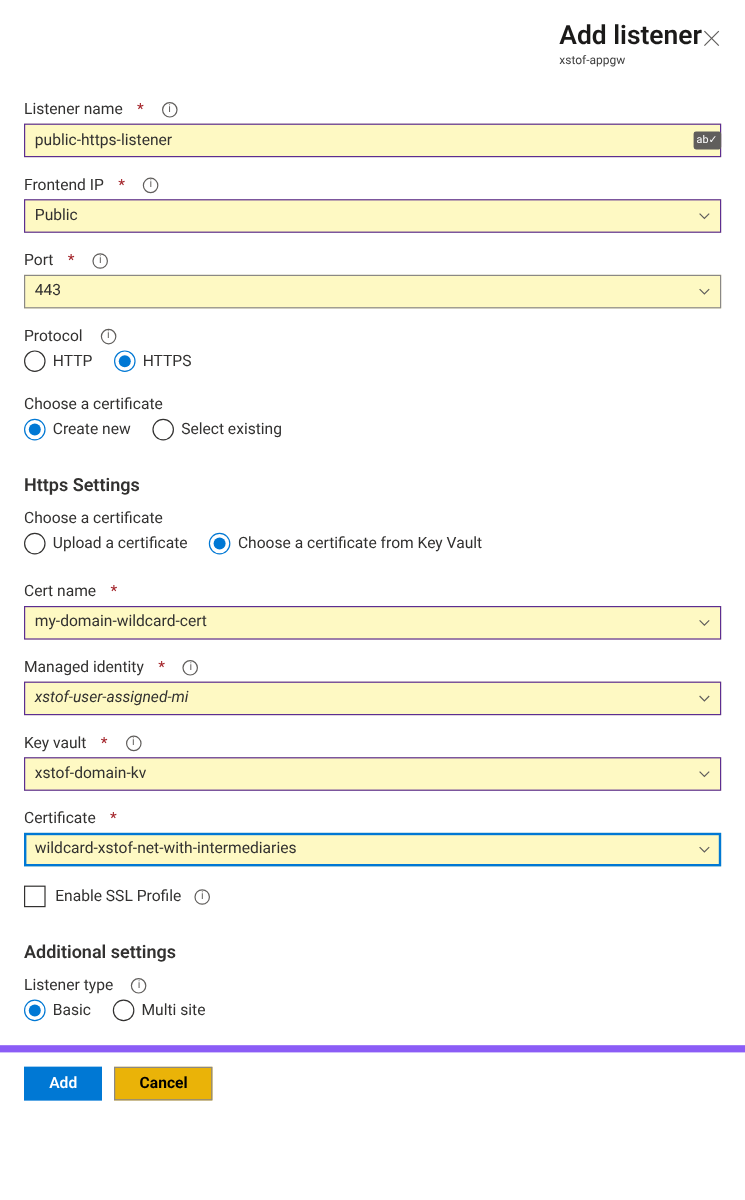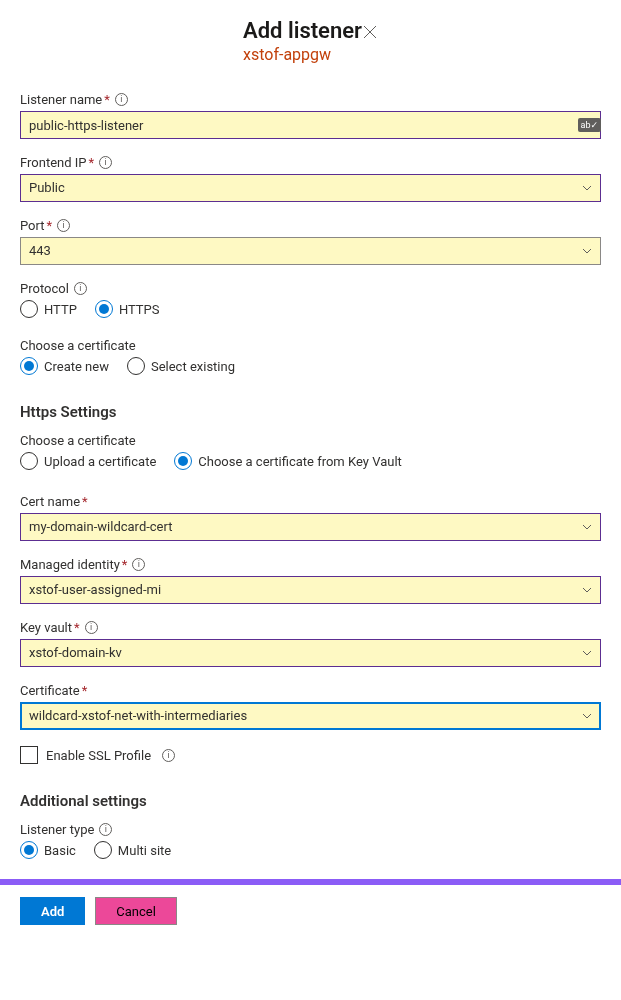--- a/index.html
+++ b/index.html
@@ -4,26 +4,26 @@
 <style>
 * { box-sizing: border-box; margin: 0; padding: 0; }
 body {
   font-family: "Segoe UI", -apple-system, BlinkMacSystemFont, Roboto, sans-serif;
   font-size: 13px;
   color: #323130;
   background: #fff;
   width: 621px;
 }
 .panel { padding: 18px 20px 0 20px; }
-.header { display: flex; align-items: flex-start; justify-content: center; margin-bottom: 28px; }
+.header { display: flex; align-items: flex-start; justify-content: flex-end; margin-bottom: 28px; }
 .title { font-size: 22px; font-weight: 600; color: #1b1a19; }
-.subtitle { font-size: 16px; color: #c2410c; margin-top: 2px; }
+.subtitle { font-size: 10px; color: #404040; margin-top: 2px; }
 .close { width: 16px; height: 16px; cursor: pointer; color: #605e5c; margin-top: 6px; }
 .field { margin-bottom: 16px; }
-.label-row { display: flex; align-items: center; gap: 2px; margin-bottom: 4px; font-size: 13px; color: #323130; }
+.label-row { display: flex; align-items: center; gap: 12px; margin-bottom: 4px; font-size: 13px; color: #323130; }
 .req { color: #a4262c; }
 .info-icon { width: 13px; height: 13px; border: 1px solid #605e5c; border-radius: 50%; display: inline-flex; align-items: center; justify-content: center; font-size: 9px; color: #605e5c; line-height: 1; margin-left: 3px; }
 .input-wrap { position: relative; }
 .text-input, .select {
   width: 100%;
   height: 28px;
   border: 1px solid #8a8886;
   padding: 0 28px 0 8px;
   font-size: 13px;
   font-family: inherit;
@@ -37,21 +37,21 @@
 .input-badge { position: absolute; right: 0; top: 50%; transform: translateY(-50%); background: #605e5c; color: #fff; font-size: 9px; padding: 2px 3px; border-radius: 2px; }
 .radio-row { display: flex; align-items: center; gap: 18px; margin-top: 2px; }
 .radio { display: flex; align-items: center; gap: 6px; cursor: pointer; }
 .radio-circle { width: 18px; height: 18px; border: 1px solid #323130; border-radius: 50%; display: flex; align-items: center; justify-content: center; flex-shrink: 0; }
 .radio.selected .radio-circle { border-color: #0078d4; }
 .radio.selected .radio-dot { width: 10px; height: 10px; background: #0078d4; border-radius: 50%; }
 .section-head { font-size: 15px; font-weight: 600; margin-top: 28px; margin-bottom: 12px; }
 .checkbox-row { display: flex; align-items: center; gap: 8px; margin-top: 12px; }
 .checkbox { width: 18px; height: 18px; border: 1px solid #323130; cursor: pointer; }
 .footer { border-top: 6px solid #8b5cf6; padding: 12px 20px; display: flex; gap: 10px; margin-top: 20px; background: #fff; }
-.btn { height: 28px; padding: 0 20px; font-size: 13px; font-family: inherit; cursor: pointer; border: 1px solid #8a8886; background: #ec4899; }
+.btn { height: 28px; padding: 0 20px; font-size: 13px; font-family: inherit; cursor: pointer; border: 1px solid #8a8886; background: #eab308; font-weight: bold; }
 .btn.primary { background: #0078d4; border-color: #0078d4; color: #fff; font-weight: 600; }
 </style>
 </head>
 <body>
 
 <div class="panel">
   <div class="header">
     <div>
       <div class="title">Add listener</div>
       <div class="subtitle">xstof-appgw</div>
@@ -179,21 +179,21 @@
     </div>
   </div>
 
   <div class="field">
     <div class="label-row">
       <span>Managed identity</span>
       <span class="req">*</span>
       <span class="info-icon">i</span>
     </div>
     <div class="input-wrap">
-      <div class="text-input highlight" style="line-height:26px;">xstof-user-assigned-mi</div>
+      <div class="text-input highlight" style="line-height:26px;font-style:italic;">xstof-user-assigned-mi</div>
       <span class="chevron">
           <svg viewBox="0 0 12 12">
             <path d="M2 4 L6 8 L10 4" stroke="currentColor" stroke-width="1" fill="none"></path>
           </svg>
         </span>
     </div>
   </div>
 
   <div class="field">
     <div class="label-row">

